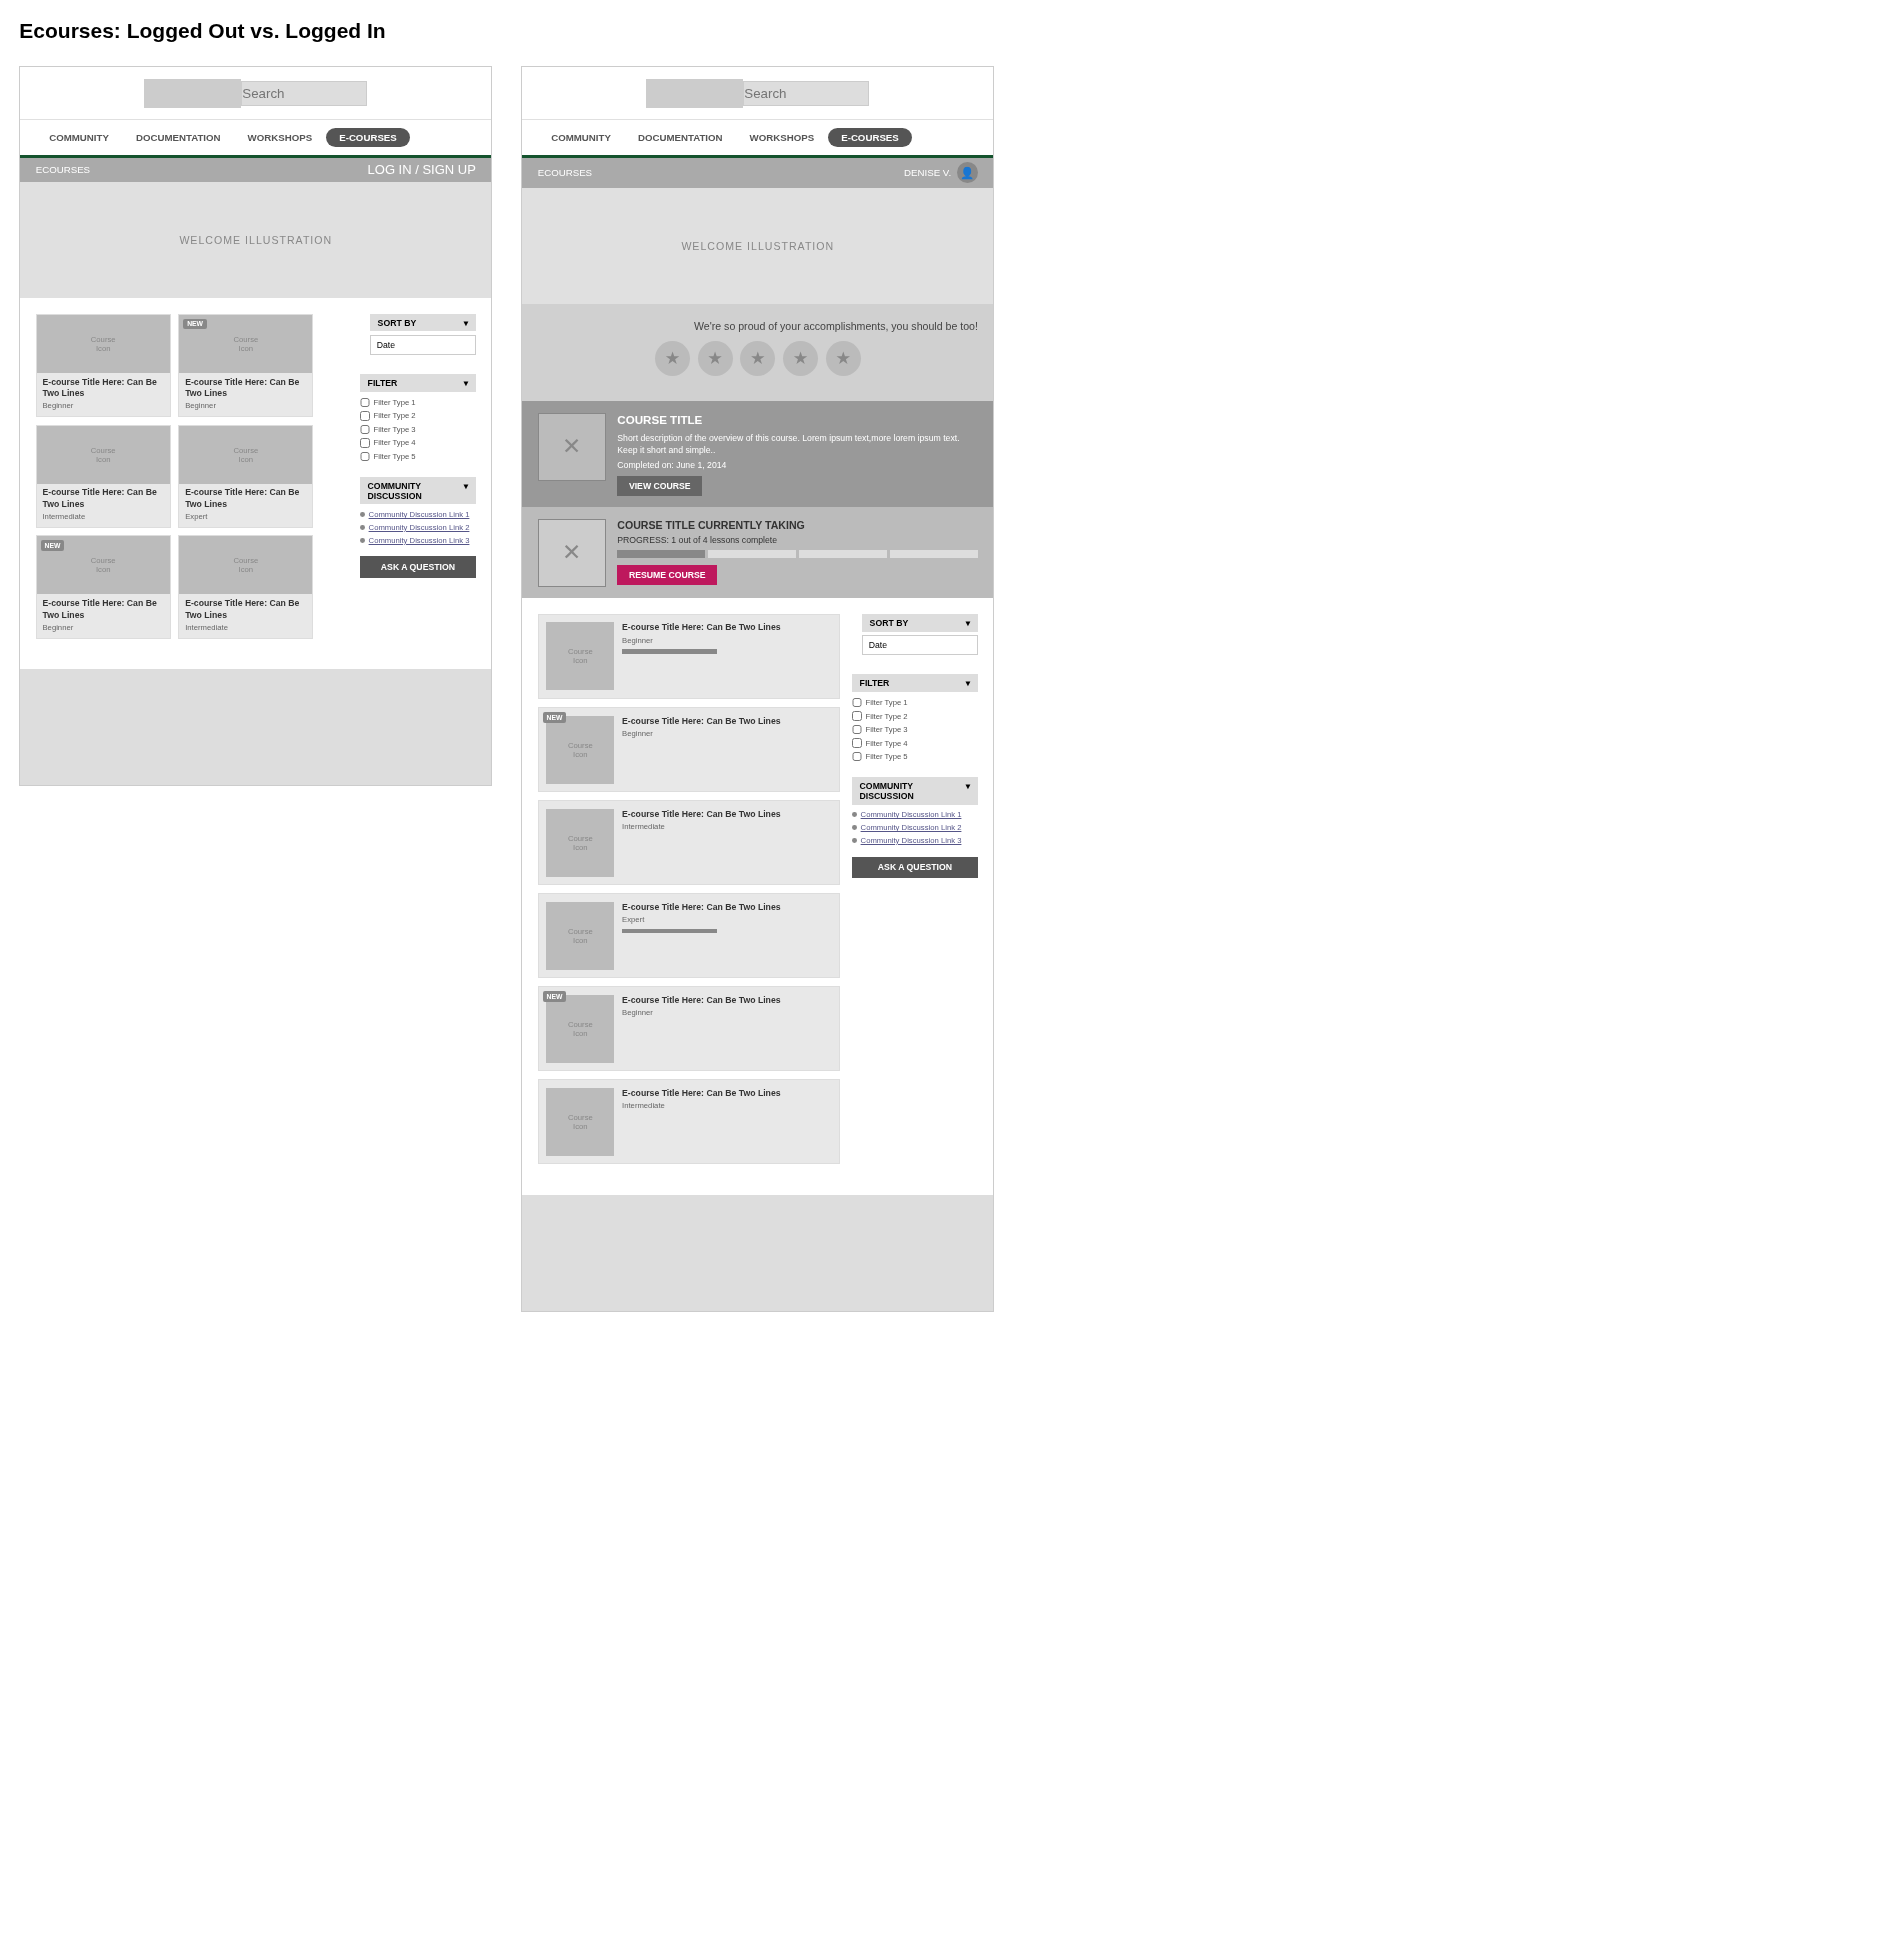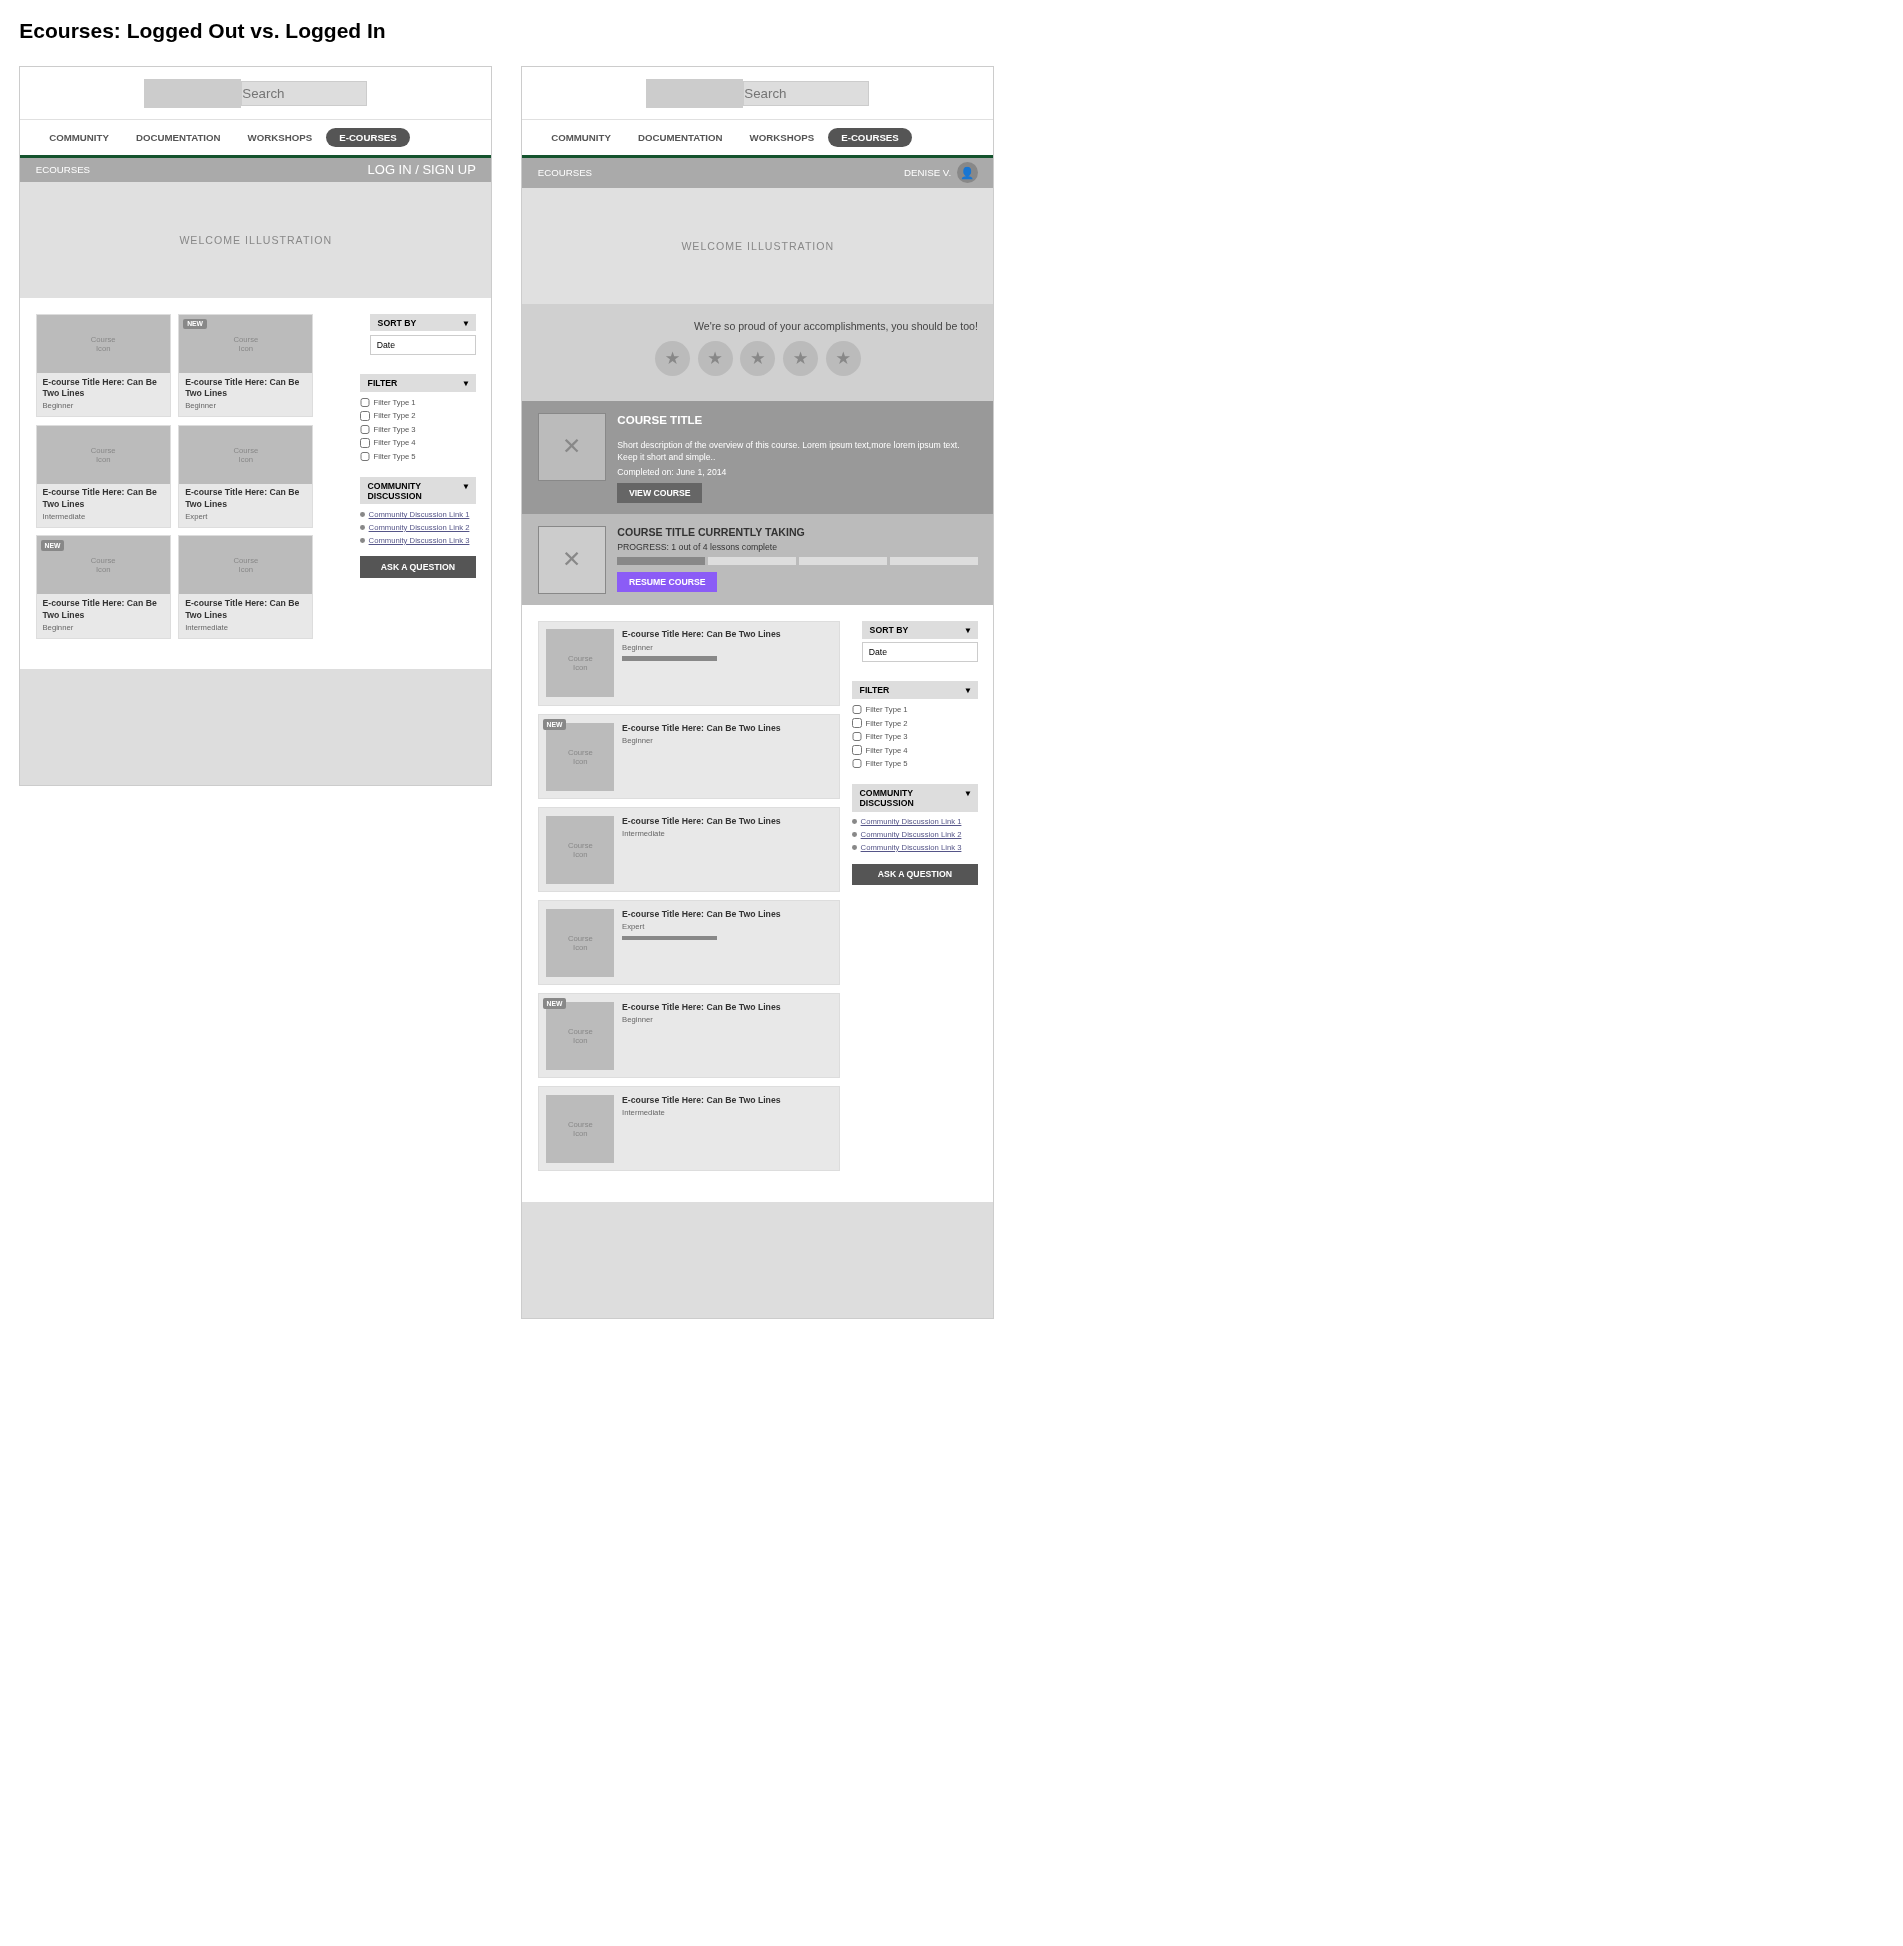--- a/index.html
+++ b/index.html
@@ -66,33 +66,33 @@
     
     .accomplishments-section { background: #d0d0d0; padding: 15.4px; text-align: right; }
     .acc-title { font-size: 10.6px; color: #444; margin-bottom: 9.7px; }
     .stars-row { display: flex; justify-content: center; gap: 7.7px; margin-bottom: 9.7px; }
     .star { width: 35px; height: 35px; border-radius: 50%; background: #bbb; display: flex; align-items: center; justify-content: center; font-size: 17.4px; color: #888; }
     
     .completed-course-card { background: #999; padding: 11.6px 15.4px; display: flex; gap: 11.6px; align-items: flex-start; margin-bottom: 0; }
     .course-thumb-large { width: 68px; height: 68px; background: #bbb; flex-shrink: 0; display: flex; align-items: center; justify-content: center; position: relative; border: 1.9px solid #888; }
     .x-mark { font-size: 23px; color: #888; }
     .completed-info { flex: 1; color: #fff; }
-    .completed-course-title { font-size: 11.6px; font-weight: bold; text-transform: uppercase; margin-bottom: 13px; }
+    .completed-course-title { font-size: 11.6px; font-weight: bold; text-transform: uppercase; margin-bottom: 6px; }
     .completed-desc { font-size: 8.7px; line-height: 1.4; margin-bottom: 3.9px; }
     .completed-date { font-size: 8.7px; }
     .view-course-btn { background: #666; color: #fff; border: none; padding: 4.8px 11.6px; font-size: 8.7px; font-weight: bold; cursor: pointer; margin-top: 5.8px; text-transform: uppercase; }
     
     .current-course-section { background: #bbb; padding: 11.6px 15.4px; display: flex; gap: 11.6px; align-items: flex-start; }
     .current-info { flex: 1; }
     .current-course-title { font-size: 10.6px; font-weight: bold; text-transform: uppercase; margin-bottom: 3.9px; color: #333; }
     .progress-text { font-size: 8.7px; color: #333; margin-bottom: 5.8px; }
     .progress-bar-container { display: flex; gap: 2.9px; margin-bottom: 5.8px; align-items: center; }
     .progress-segment { height: 7.7px; flex: 1; background: #888; }
     .progress-segment.empty { background: #ddd; }
-    .resume-btn { background: #8b5cf6; color: #fff; border: none; padding: 4.8px 11.6px; font-size: 8.7px; font-weight: bold; cursor: pointer; text-transform: uppercase; }
+    .resume-btn { background: #be185d; color: #fff; border: none; padding: 4.8px 11.6px; font-size: 8.7px; font-weight: bold; cursor: pointer; text-transform: uppercase; }
     
     .courses-main { display: flex; gap: 11.6px; padding: 15.4px; }
     .courses-grid-lg { flex: 1; }
     .course-card-lg { display: flex; gap: 7.7px; background: #e8e8e8; border: 1px solid #ddd; margin-bottom: 7.7px; padding: 7.7px; position: relative; }
     .course-thumb-lg { width: 68px; height: 68px; background: #bbb; flex-shrink: 0; display: flex; align-items: center; justify-content: center; font-size: 7.7px; color: #888; text-align: center; }
     .course-info-lg .course-title { font-size: 8.7px; font-weight: bold; }
     .course-info-lg .course-level { font-size: 7.7px; color: #666; margin-top: 1.9px; }
     .course-progress-bar { height: 4.8px; background: #888; width: 60%; margin-top: 4.8px; }
     
     .sidebar-lg { width: 126px; flex-shrink: 0; }

